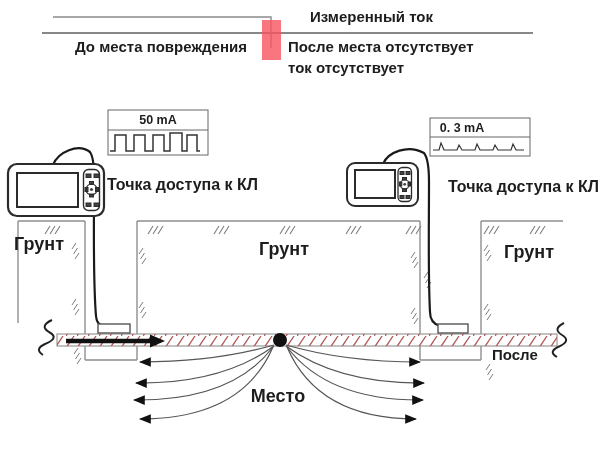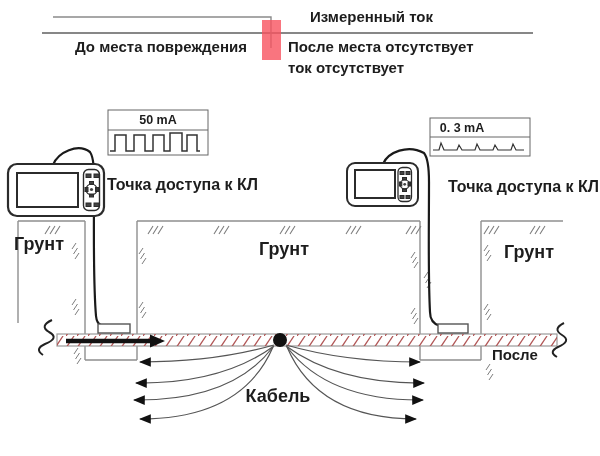--- a/index.html
+++ b/index.html
@@ -159,16 +159,16 @@
   <div class="lbl t14" style="left:107px;top:176px;">Точка доступа к КЛ</div>
   <div class="lbl t14" style="left:448px;top:178px;">Точка доступа к КЛ</div>
 
   <div class="lbl t16" style="left:14px;top:234px;">Грунт</div>
   <div class="lbl t16 ctr" style="left:239px;top:239px;width:90px;">Грунт</div>
   <div class="lbl t16" style="left:504px;top:242px;">Грунт</div>
 
   <div class="lbl t15" style="left:492px;top:346px;">После</div>
 
   <div class="lbl t16 ctr" style="left:208px;top:386px;width:140px;">
-    <div>Кабель</div>
+    <div>Место</div>
   </div>
 
 </div>
 
 </body></html>

